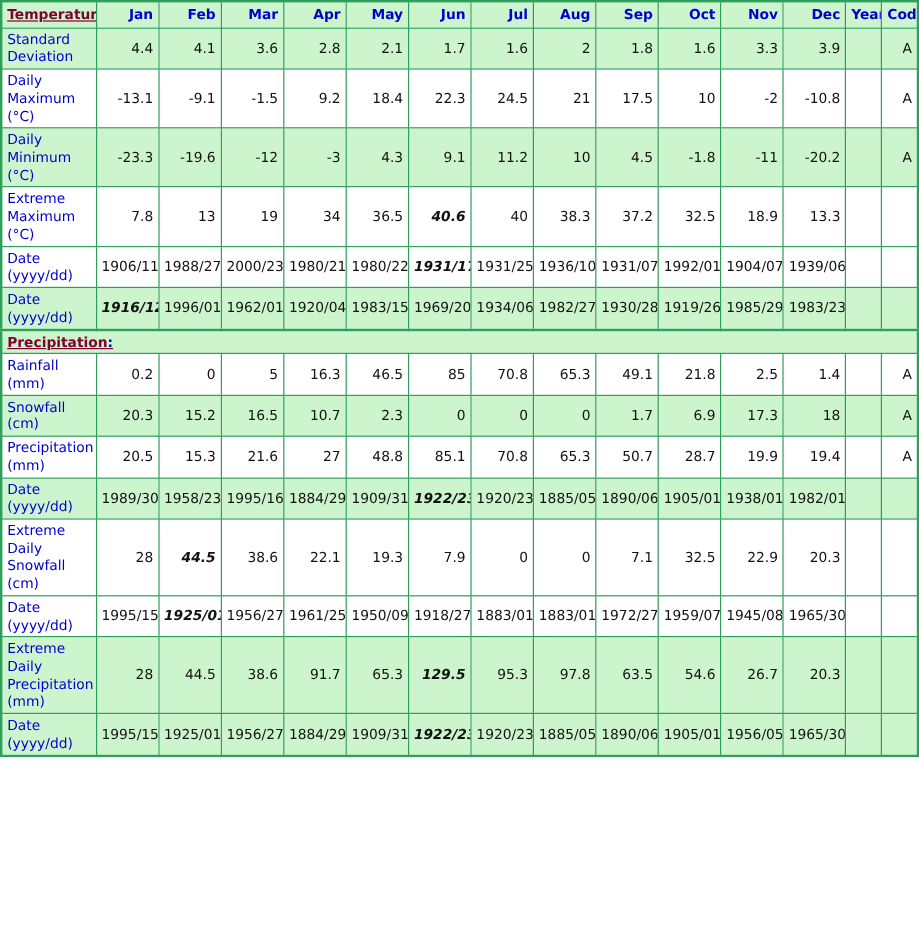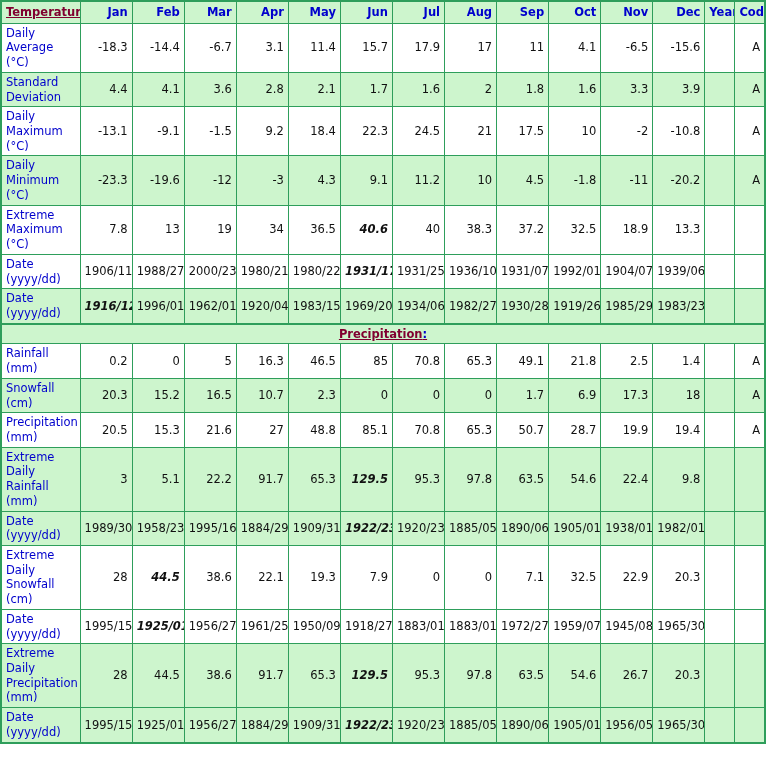--- a/index.html
+++ b/index.html
@@ -47,21 +47,21 @@
   tr.hdr td.sect-title {
     text-align: left;
     color: #800030;
     text-decoration: underline;
     font-weight: bold;
   }
 
   
   tr.section td {
     background: #cdf5cd;
-    text-align: center;
+    text-align: left;
     color: #800030;
     font-weight: bold;
     text-decoration: underline;
     font-size: 11.5px;
     border-top: 2px solid #2e9e5b;
     border-bottom: 1px solid #2e9e5b;
     padding-top: 2px;
     padding-bottom: 2px;
   }
   tr.section td .colon { color: #0000cc; }
@@ -119,37 +119,20 @@
         <td>Jun</td>
         <td>Jul</td>
         <td>Aug</td>
         <td>Sep</td>
         <td>Oct</td>
         <td>Nov</td>
         <td>Dec</td>
         <td>Year</td>
         <td>Code</td>
       </tr>
-      <tr class="data-row plain">
-        <td class="rowlab">Daily Average (°C)</td>
-        <td class="val">-18.3</td>
-        <td class="val">-14.4</td>
-        <td class="val">-6.7</td>
-        <td class="val">3.1</td>
-        <td class="val">11.4</td>
-        <td class="val">15.7</td>
-        <td class="val">17.9</td>
-        <td class="val">17</td>
-        <td class="val">11</td>
-        <td class="val">4.1</td>
-        <td class="val">-6.5</td>
-        <td class="val">-15.6</td>
-        <td class="val year"></td>
-        <td class="code">A</td>
-      </tr>
       <tr class="data-row shade">
         <td class="rowlab">Standard Deviation</td>
         <td class="val">4.4</td>
         <td class="val">4.1</td>
         <td class="val">3.6</td>
         <td class="val">2.8</td>
         <td class="val">2.1</td>
         <td class="val">1.7</td>
         <td class="val">1.6</td>
         <td class="val">2</td>
@@ -293,37 +276,20 @@
         <td class="val">70.8</td>
         <td class="val">65.3</td>
         <td class="val">50.7</td>
         <td class="val">28.7</td>
         <td class="val">19.9</td>
         <td class="val">19.4</td>
         <td class="val year"></td>
         <td class="code">A</td>
       </tr>
       <tr class="data-row shade">
-        <td class="rowlab">Extreme Daily Rainfall (mm)</td>
-        <td class="val">3</td>
-        <td class="val">5.1</td>
-        <td class="val">22.2</td>
-        <td class="val">91.7</td>
-        <td class="val">65.3</td>
-        <td class="val bold">129.5</td>
-        <td class="val">95.3</td>
-        <td class="val">97.8</td>
-        <td class="val">63.5</td>
-        <td class="val">54.6</td>
-        <td class="val">22.4</td>
-        <td class="val">9.8</td>
-        <td class="val year"></td>
-        <td class="code"></td>
-      </tr>
-      <tr class="data-row shade">
         <td class="rowlab">Date (yyyy/dd)</td>
         <td class="val">1989/30</td>
         <td class="val">1958/23</td>
         <td class="val">1995/16</td>
         <td class="val">1884/29</td>
         <td class="val">1909/31</td>
         <td class="val bold">1922/23</td>
         <td class="val">1920/23</td>
         <td class="val">1885/05</td>
         <td class="val">1890/06</td>

